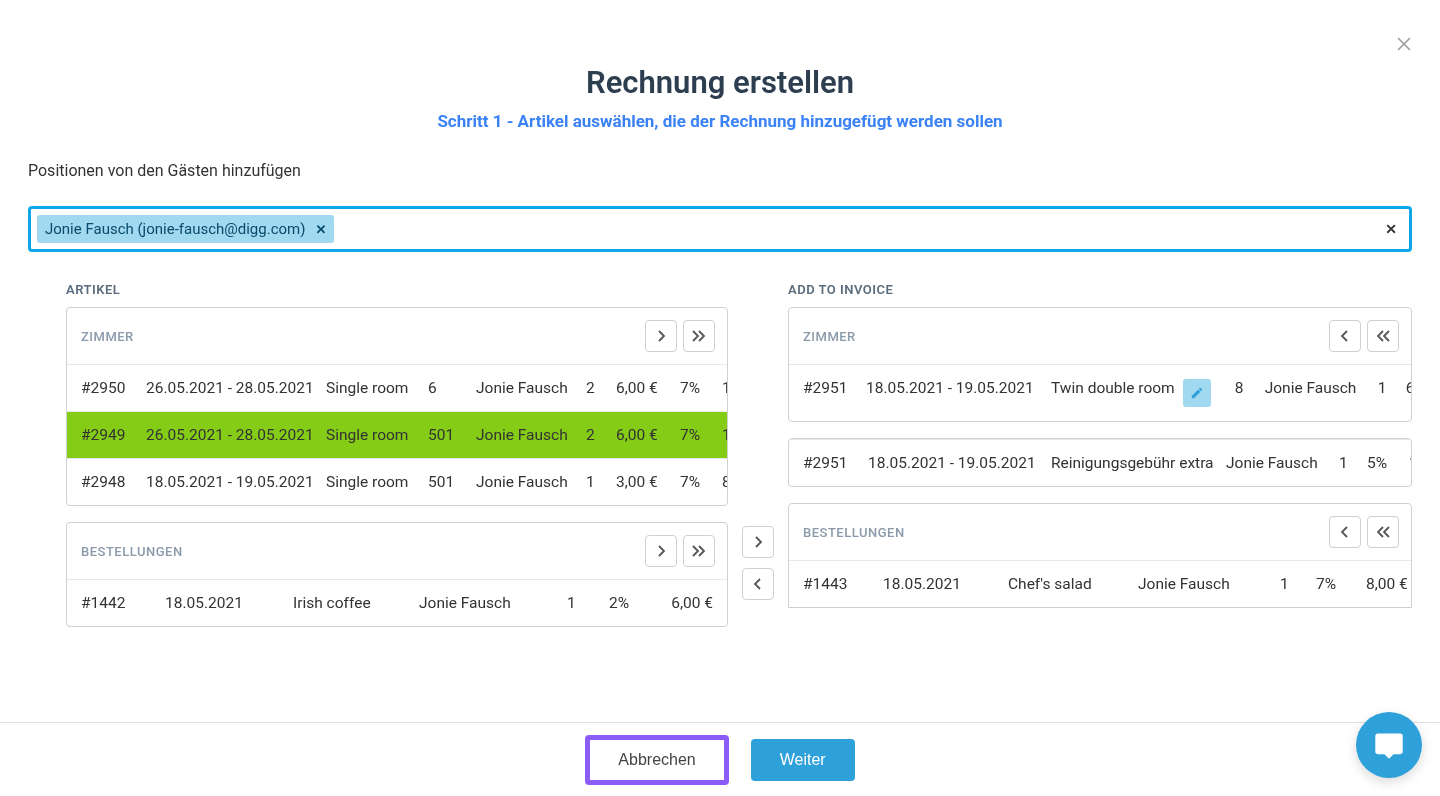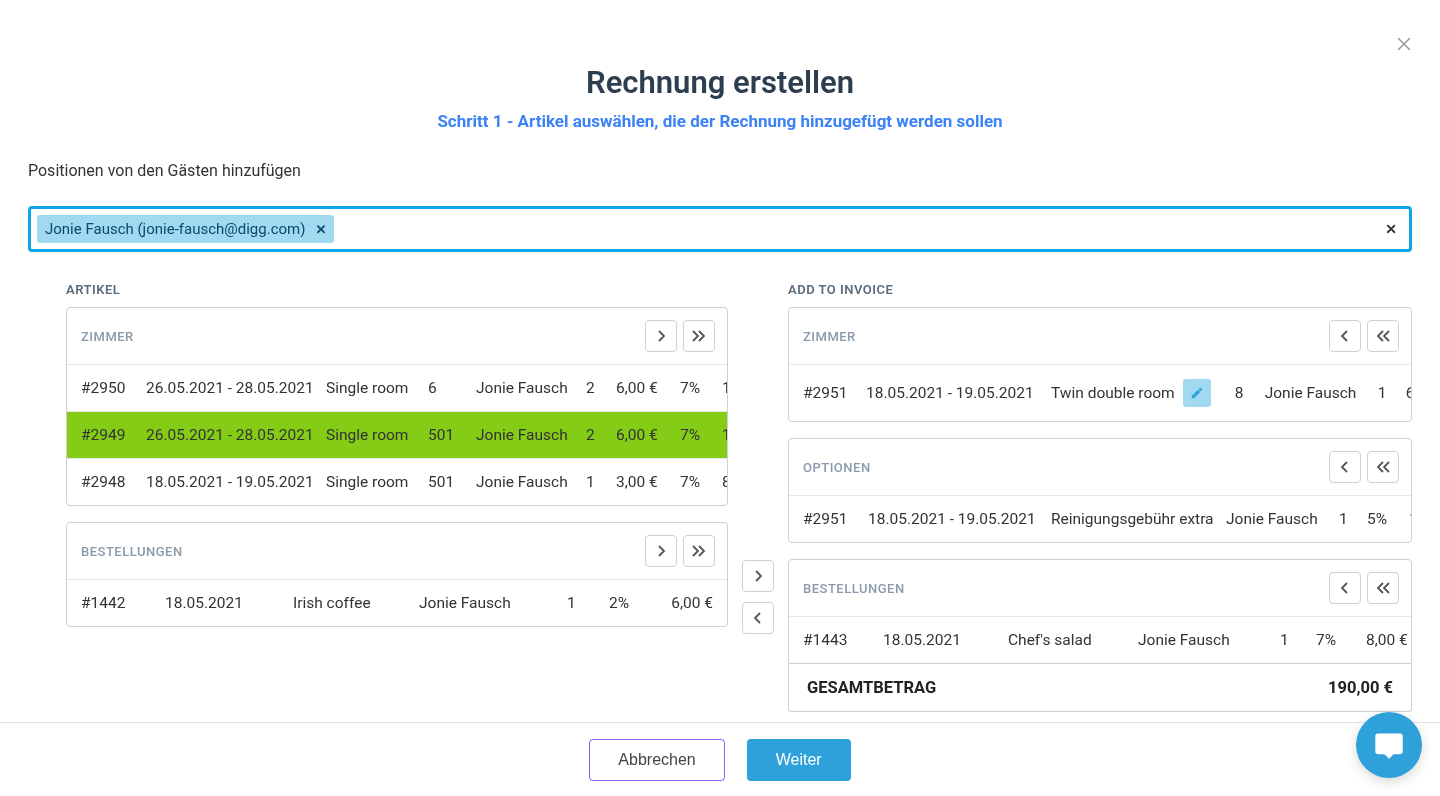--- a/index.html
+++ b/index.html
@@ -157,21 +157,21 @@
       border-radius: 4px;
       background: #fff;
       display: flex;
       align-items: center;
       justify-content: center;
       cursor: pointer;
       color: #555;
     }
     .panel-row {
       display: flex;
-      align-items: center;
+      align-items: flex-start;
       padding: 14px 14px;
       border-top: 1px solid #e8e8e8;
       font-size: 15.5px;
       color: #333;
       overflow: hidden;
       white-space: nowrap;
     }
     .panel-row.stripe {
       background: #84cc16;
     }
@@ -215,21 +215,21 @@
     .btn {
       padding: 11px 28px;
       border-radius: 4px;
       font-size: 16px;
       font-weight: 500;
       cursor: pointer;
       border: 1px solid transparent;
     }
     .btn-cancel {
       background: #fff;
-      border: 1px solid #8b5cf6;
+      border: 5px solid #8b5cf6;
       color: #444;
     }
     .btn-primary {
       background: #2ea1db;
       color: #fff;
     }
     .chat-widget {
       position: absolute;
       bottom: 18px;
       right: 18px;
@@ -432,35 +432,20 @@
               </svg>
           </span>
           <span class="cR1-room">8</span>
           <span class="cR1-name">Jonie Fausch</span>
           <span class="cR1-qty">1</span>
           <span class="cR1-pr">6,00 €</span>
         </div>
       </div>
 
       <div class="panel">
-        <div class="panel-header">
-          <span class="panel-header-title">OPTIONEN</span>
-          <div class="panel-header-controls">
-            <div class="hdr-btn">
-              <svg width="10" height="12" viewBox="0 0 10 12" fill="none" stroke="currentColor" stroke-width="1.8">
-                  <path d="M7 1 L2 6 L7 11"></path>
-                </svg>
-            </div>
-            <div class="hdr-btn">
-              <svg width="14" height="12" viewBox="0 0 14 12" fill="none" stroke="currentColor" stroke-width="1.8">
-                  <path d="M13 1 L8 6 L13 11 M7 1 L2 6 L7 11"></path>
-                </svg>
-            </div>
-          </div>
-        </div>
         <div class="panel-row">
           <span class="cR2-id">#2951</span>
           <span class="cR2-date">18.05.2021 - 19.05.2021</span>
           <span class="cR2-desc">Reinigungsgebühr extra</span>
           <span class="cR2-name">Jonie Fausch</span>
           <span class="cR2-qty">1</span>
           <span class="cR2-vat">5%</span>
           <span class="cR2-pr">10,00</span>
         </div>
       </div>
@@ -484,24 +469,20 @@
         <div class="panel-row">
           <span class="cR3-id">#1443</span>
           <span class="cR3-date">18.05.2021</span>
           <span class="cR3-item">Chef's salad</span>
           <span class="cR3-name">Jonie Fausch</span>
           <span class="cR3-qty">1</span>
           <span class="cR3-vat">7%</span>
           <span class="cR3-pr">8,00 €</span>
         </div>
       </div>
-      <div class="total-row" style="margin-top:0;">
-        <span>GESAMTBETRAG</span>
-        <span>190,00 €</span>
-      </div>
     </div>
   </div>
 </div>
 
 <div class="footer">
   <button class="btn btn-cancel">Abbrechen</button>
   <button class="btn btn-primary">Weiter</button>
 </div>
 
 <div class="chat-widget">

